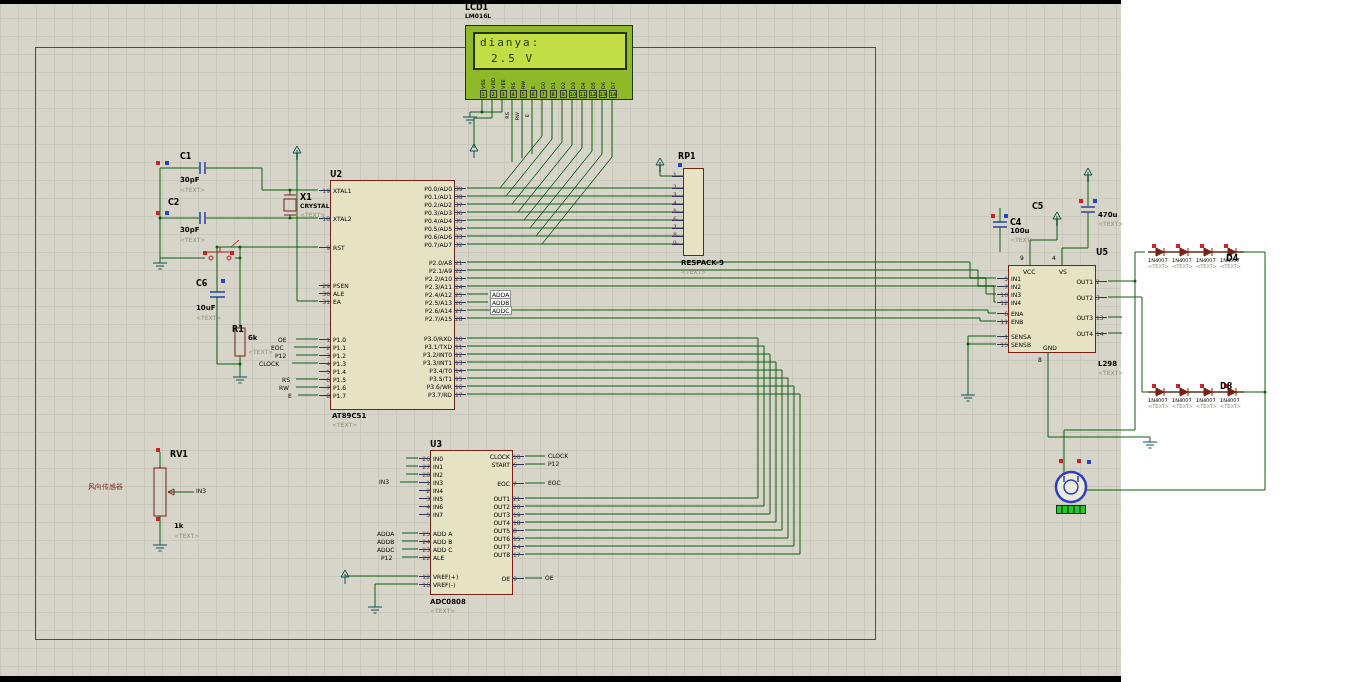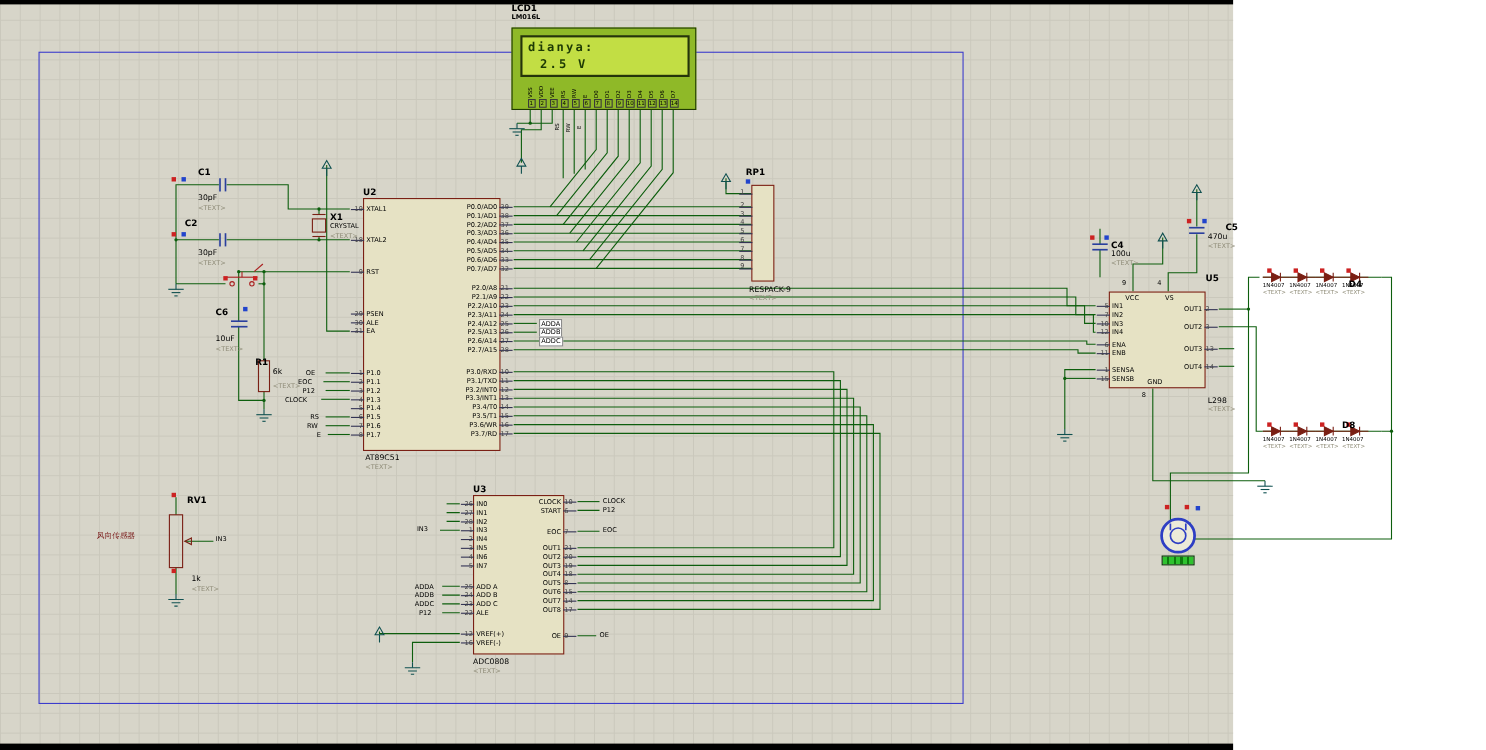--- a/index.html
+++ b/index.html
@@ -28,30 +28,30 @@
   .col.r{right:2px;text-align:right;}
   .prow{position:relative;height:8px;}
   .prow .pname{display:block;font-size:6px;line-height:8px;color:#000;white-space:nowrap;}
   .prow .pnum{position:absolute;top:0;font-size:6px;line-height:8px;color:#444;}
   .col.l .prow .pnum{left:-27px;width:24px;text-align:right;}
   .col.r .prow .pnum{right:-27px;width:24px;text-align:left;}
   .col.l .prow::before{content:"";position:absolute;left:-14px;top:3px;width:12px;height:1px;background:#333355;}
   .col.r .prow::before{content:"";position:absolute;right:-14px;top:3px;width:12px;height:1px;background:#333355;}
   .col.rp .prow .pnum{left:-13px;top:-2px;width:12px;text-align:left;}
   .ref{position:absolute;font-size:8px;font-weight:bold;color:#000;z-index:2;white-space:nowrap;}
-  .val{position:absolute;font-size:7px;color:#000;z-index:2;white-space:nowrap;}
+  .val{position:absolute;font-size:7px;color:#000;z-index:2;white-space:nowrap;font-weight:bold;}
   .ph{position:absolute;font-size:6px;color:#8f8c78;z-index:2;white-space:nowrap;}
   .flabel{position:absolute;font-size:6px;line-height:7px;color:#000;z-index:2;white-space:nowrap;}
   .flabel.boxed{border:1px solid #8b8b8b;background:#fff;padding:0 1px;}
   .vlabel{position:absolute;font-size:5px;color:#000;z-index:2;writing-mode:vertical-rl;transform:rotate(180deg);}
   .u5name{position:absolute;font-size:6px;color:#000;}
   
   .lcd-body{position:absolute;left:465px;top:25px;width:168px;height:75px;background:var(--c-lcd_body,#8fb928);border:1px solid #1f3a00;z-index:2;}
   .lcd-screen{position:absolute;left:7px;top:6px;width:154px;height:38px;background:var(--c-lcd_screen,#c2de44);border:2px solid #24340a;}
-  .lcd-line{font-family:"DejaVu Sans Mono",monospace;font-weight:bold;font-size:11px;line-height:16px;letter-spacing:2px;color:var(--c-lcd_text,#1d3a04);}
+  .lcd-line{font-family:"DejaVu Sans Mono",monospace;font-weight:normal;font-size:11px;line-height:16px;letter-spacing:2px;color:var(--c-lcd_text,#1d3a04);}
   .lcd-line.l1{margin:1px 0 0 5px;}
   .lcd-line.l2{margin-left:16px;}
   .lcd-pins{position:absolute;left:12px;bottom:1px;display:flex;}
   .lcd-pin{width:10px;display:flex;flex-direction:column;align-items:center;}
   .lcd-pin-name{writing-mode:vertical-rl;transform:rotate(180deg);font-size:5px;line-height:9px;height:18px;color:#000;}
   .lcd-pin-num{font-size:5px;line-height:6px;height:8px;min-width:7px;border:1px solid #3a3a3a;text-align:center;color:#000;margin-top:1px;}
   .watermark{position:absolute;left:595px;top:325px;width:160px;height:35px;background:var(--c-watermark_bg,#000);color:var(--c-watermark_text,#fff);
     font-size:19px;font-weight:bold;letter-spacing:6px;display:flex;align-items:center;justify-content:center;z-index:4;}
   .sensor{position:absolute;left:88px;top:482px;font-size:7px;color:var(--c-sensor_text,#7a1a1a);z-index:2;white-space:nowrap;}
   .readout{position:absolute;left:1056px;top:505px;width:30px;height:9px;z-index:2;border:1px solid #063906;
@@ -827,21 +827,21 @@
   <div class="val" style="left:248px;top:334px">6k</div>
   <div class="ph" style="left:248px;top:348px">&lt;TEXT&gt;</div>
   <div class="ref" style="left:170px;top:450px">RV1</div>
   <div class="val" style="left:174px;top:522px">1k</div>
   <div class="ph" style="left:174px;top:532px">&lt;TEXT&gt;</div>
   <span class="flabel" style="left:196px;top:487px">IN3</span>
   <div class="sensor">风向传感器</div>
   <div class="ref" style="left:1010px;top:218px">C4</div>
   <div class="val" style="left:1010px;top:227px">100u</div>
   <div class="ph" style="left:1010px;top:236px">&lt;TEXT&gt;</div>
-  <div class="ref" style="left:1114px;top:202px">C5</div>
+  <div class="ref" style="left:1032px;top:202px">C5</div>
   <div class="val" style="left:1098px;top:211px">470u</div>
   <div class="ph" style="left:1098px;top:220px">&lt;TEXT&gt;</div>
 
   <div class="ref" style="left:1226px;top:254px">D4</div>
   <div class="dstrip" style="left:1148px;top:257px">
       <div class="dcell">
         <span class="dv">1N4007</span>
         <span class="dt">&lt;TEXT&gt;</span>
       </div>
       <div class="dcell">

